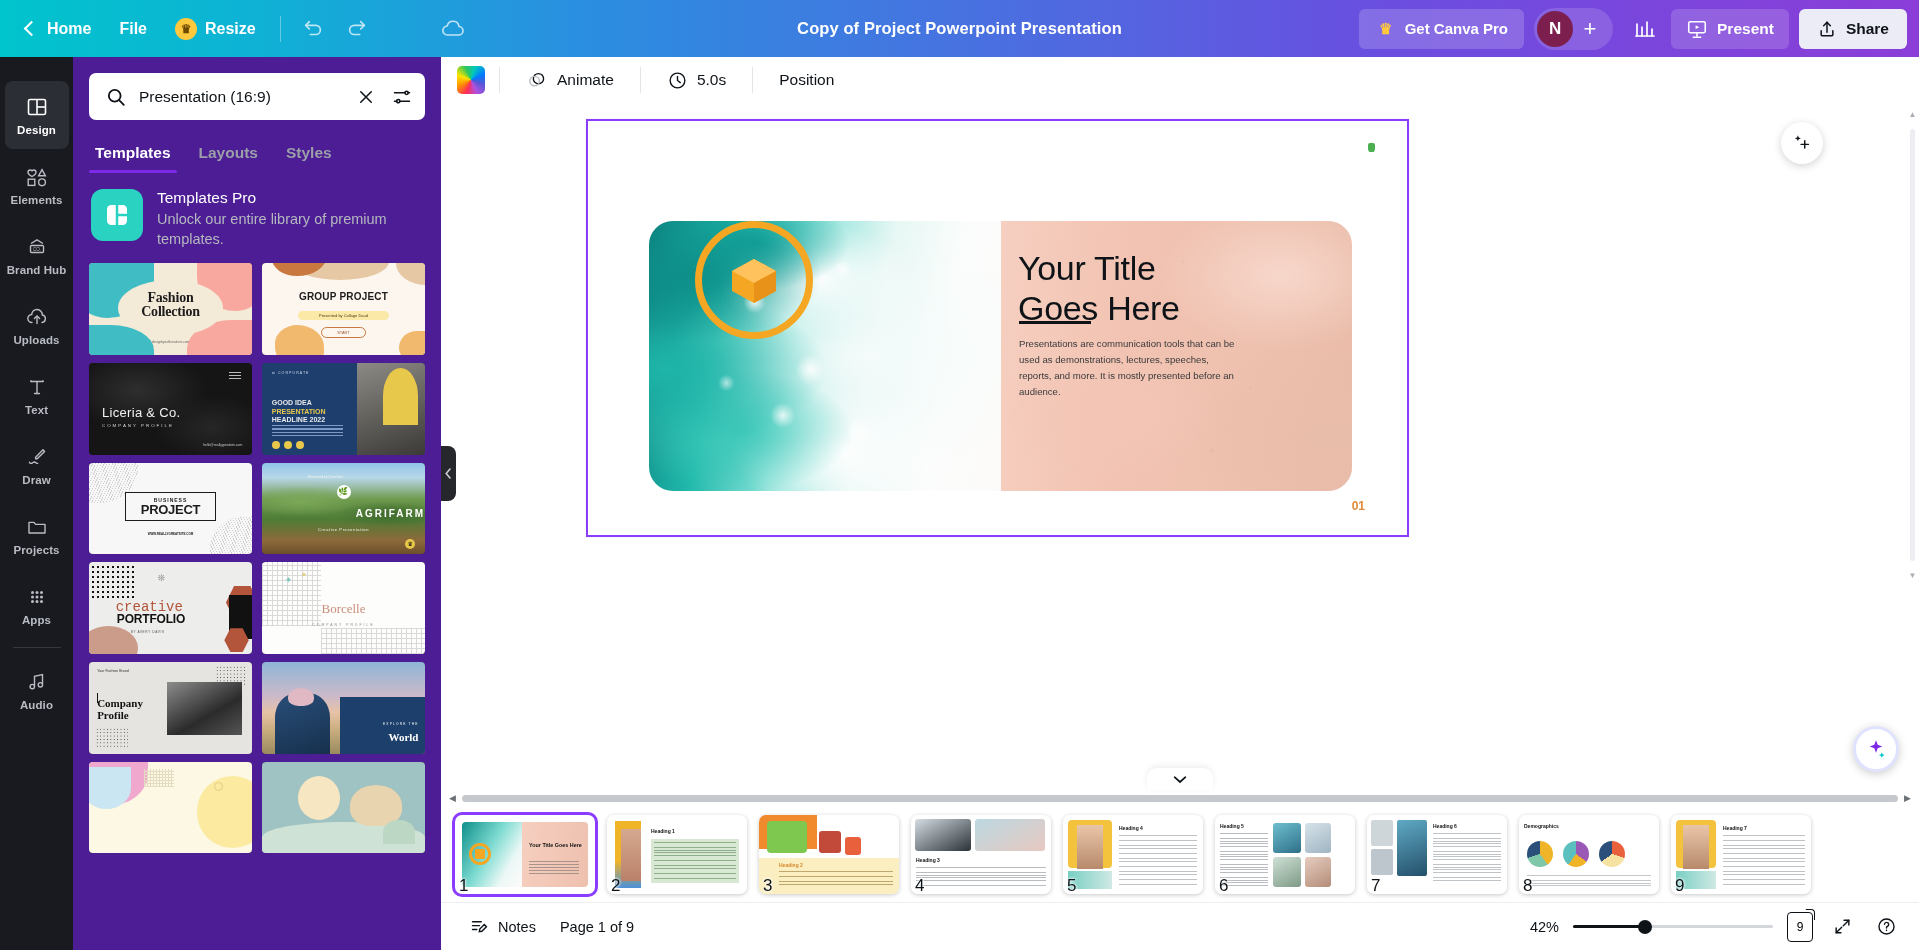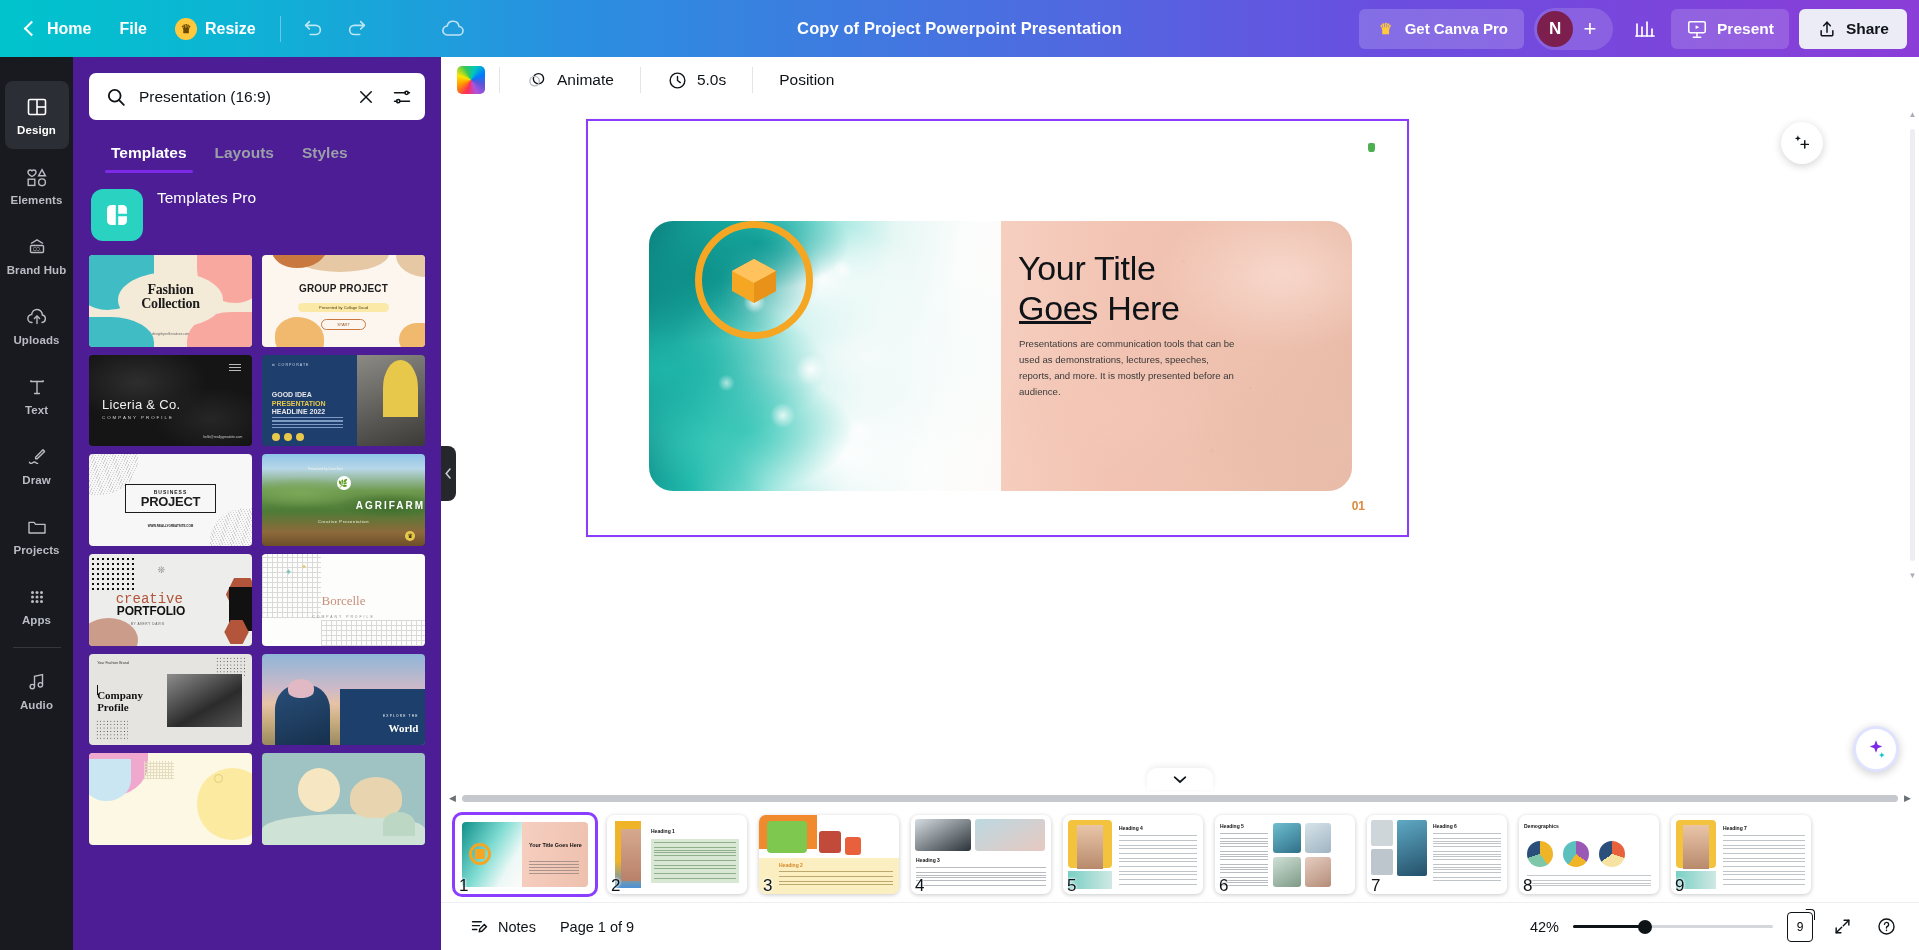--- a/index.html
+++ b/index.html
@@ -81,21 +81,21 @@
   .search-wrap { padding: 16px 16px 0 16px; }
   .search-box {
     height: 47px; background: #fff; border-radius: 7px; display: flex; align-items: center;
     padding: 0 10px 0 14px; gap: 10px;
   }
   .search-input {
     flex: 1; border: none; outline: none; font-size: 15.5px; color: #0e1318;
     font-family: "Liberation Sans", sans-serif; background: transparent;
   }
   .s-ico { cursor: pointer; display: flex; align-items: center; justify-content: center; width: 26px; height: 26px; }
-  .tabs { display: flex; gap: 0; padding: 14px 8px 0 24px; }
+  .tabs { display: flex; gap: 0; padding: 14px 8px 0 8px; }
   .tab {
     padding: 10px 14px 11px; font-size: 15.5px; font-weight: 700; color: #9b9fa8; cursor: pointer;
     position: relative;
   }
   .tab.active { color: #fff; }
   .tab.active::after {
     content: ""; position: absolute; left: 8px; right: 8px; bottom: 0; height: 3px;
     background: #7d2ae8; border-radius: 2px;
   }
   .panel-scroll { flex: 1; overflow: hidden; padding: 0 16px 10px; }
@@ -491,20 +491,21 @@
         <div class="promo">
           <div class="promo-ico">
             <svg width="30" height="30" viewBox="0 0 24 24" fill="none" stroke="#fff" stroke-width="2.4">
                 <rect x="4" y="4" width="16" height="16" rx="3.4" fill="#fff" stroke="none"></rect>
                 <path d="M12 4v16" stroke="#2ad2c1" stroke-width="2"></path>
                 <path d="M12 12h8" stroke="#2ad2c1" stroke-width="2"></path>
               </svg>
           </div>
           <div>
             <div class="promo-title">Templates Pro</div>
+            <div class="promo-sub">Unlock our entire library of premium templates.</div>
           </div>
         </div>
 
         <div class="tgrid">
 
           <div class="tcard">
             <div class="thumb" style="background:#f4ead8">
               <div style="position:absolute;left:-8%;top:-10%;width:48%;height:70%;background:#3fbcc4;border-radius:0 0 60% 40%"></div>
               <div style="position:absolute;right:-6%;top:-10%;width:40%;height:62%;background:#f9a8a0;border-radius:0 0 40% 60%"></div>
               <div style="position:absolute;right:-6%;bottom:-14%;width:46%;height:52%;background:#f9a8a0;border-radius:60% 0 0 0"></div>

